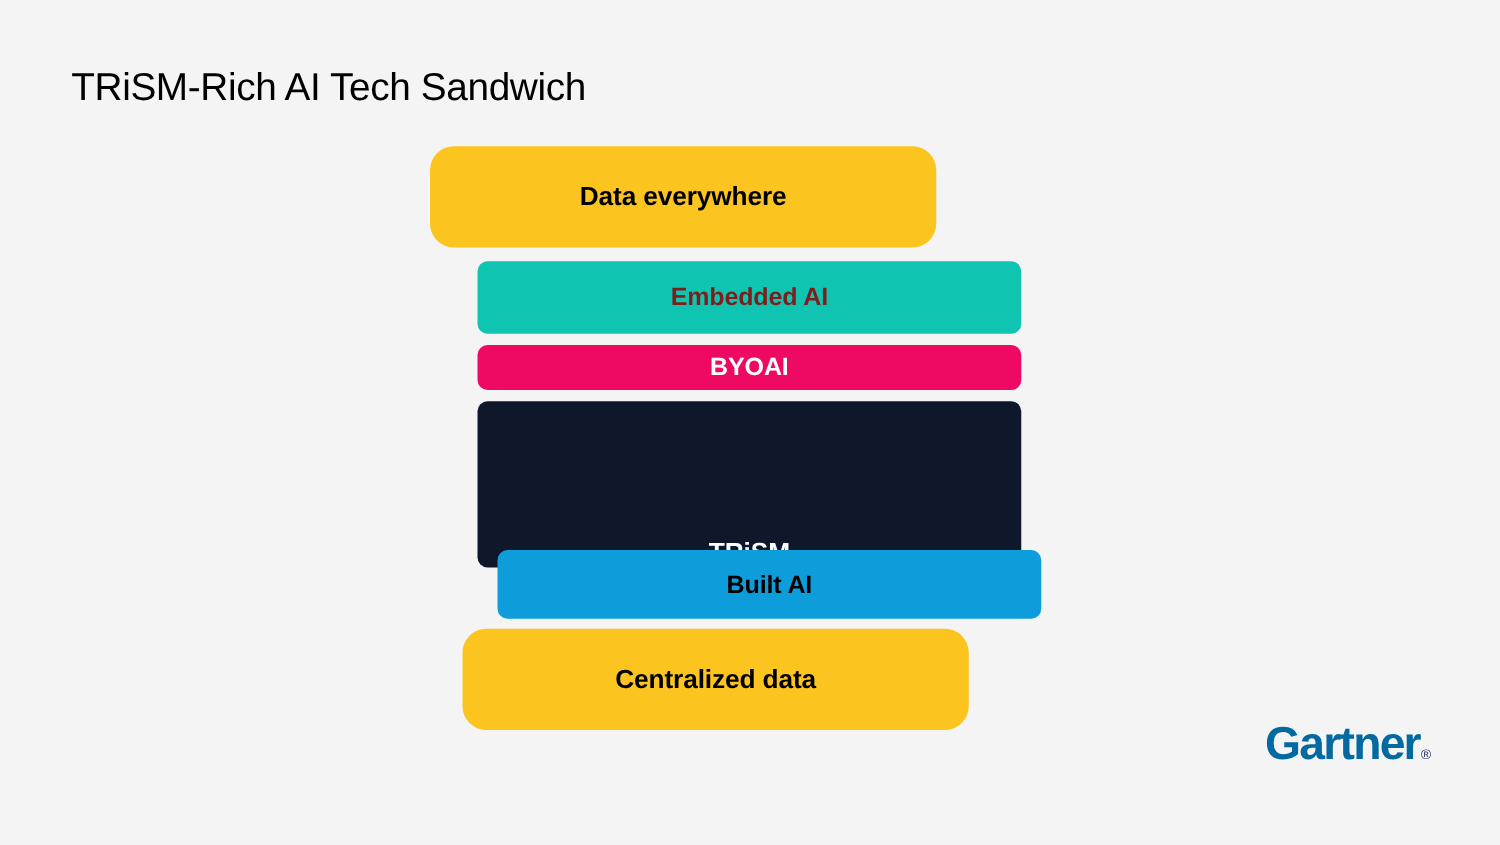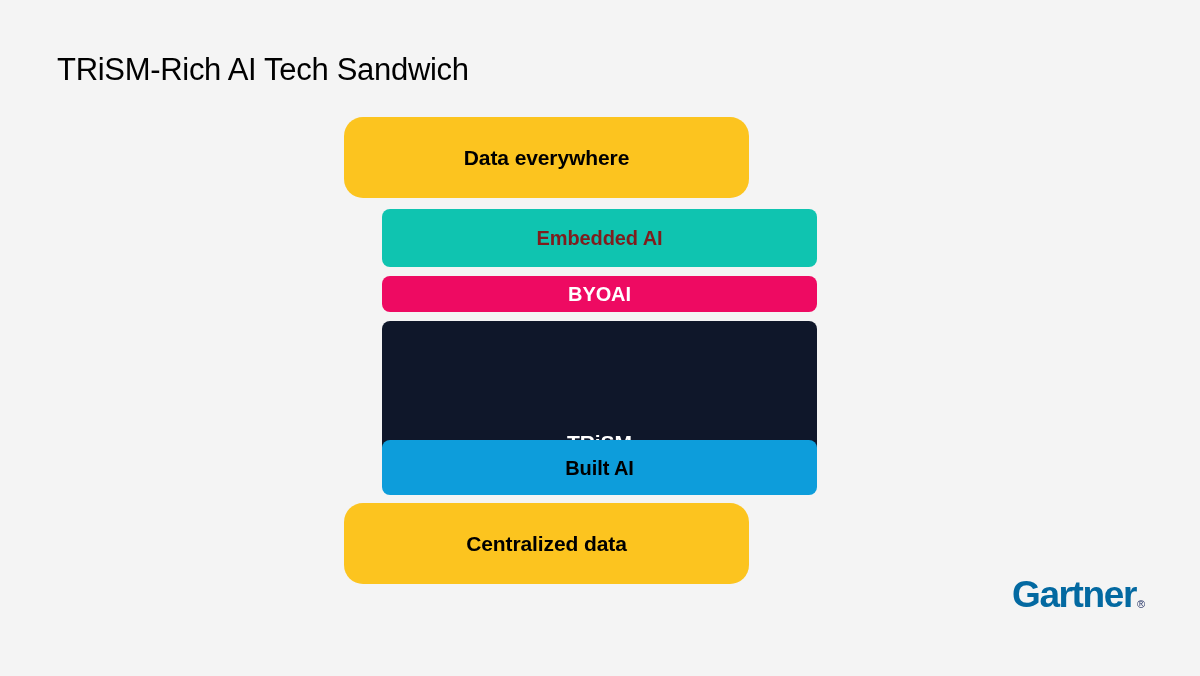--- a/index.html
+++ b/index.html
@@ -65,22 +65,22 @@
     left: 382px;
     width: 435px;
     border-radius: 8px;
   }
 
   
   #layer-data-everywhere   { top: 0px;   height: 81px;  background: #fcc41f; }
   #layer-embedded-ai       { top: 92px;  height: 58px;  background: #0fc4b0; }
   #layer-byoai             { top: 159px; height: 36px;  background: #ee0a62; }
   #layer-trism             { top: 204px; height: 133px; background: #0f172a; align-items: flex-end; }
-  #layer-built-ai          { top: 323px; height: 55px;  background: #0d9ddb; }
-  #layer-centralized-data  { top: 386px; height: 81px;  background: #fcc41f; }
+  #layer-built-ai          { top: 323px; height: 55px;  background: #0d9ddb; margin-left: 16px; }
+  #layer-centralized-data  { top: 386px; height: 81px;  background: #fcc41f; margin-left: 26px; }
 
   #layer-data-everywhere  .layer-label { color: #000000; font-size: 21px; }
   #layer-embedded-ai      .layer-label { color: #7f1d1d; font-size: 20px; }
   #layer-byoai            .layer-label { color: #ffffff; font-size: 20px; }
   #layer-trism            .layer-label { color: #ffffff; font-size: 21px; }
   #layer-built-ai         .layer-label { color: #000000; font-size: 20px; }
   #layer-centralized-data .layer-label { color: #000000; font-size: 21px; }
 
   
   #footnote {

